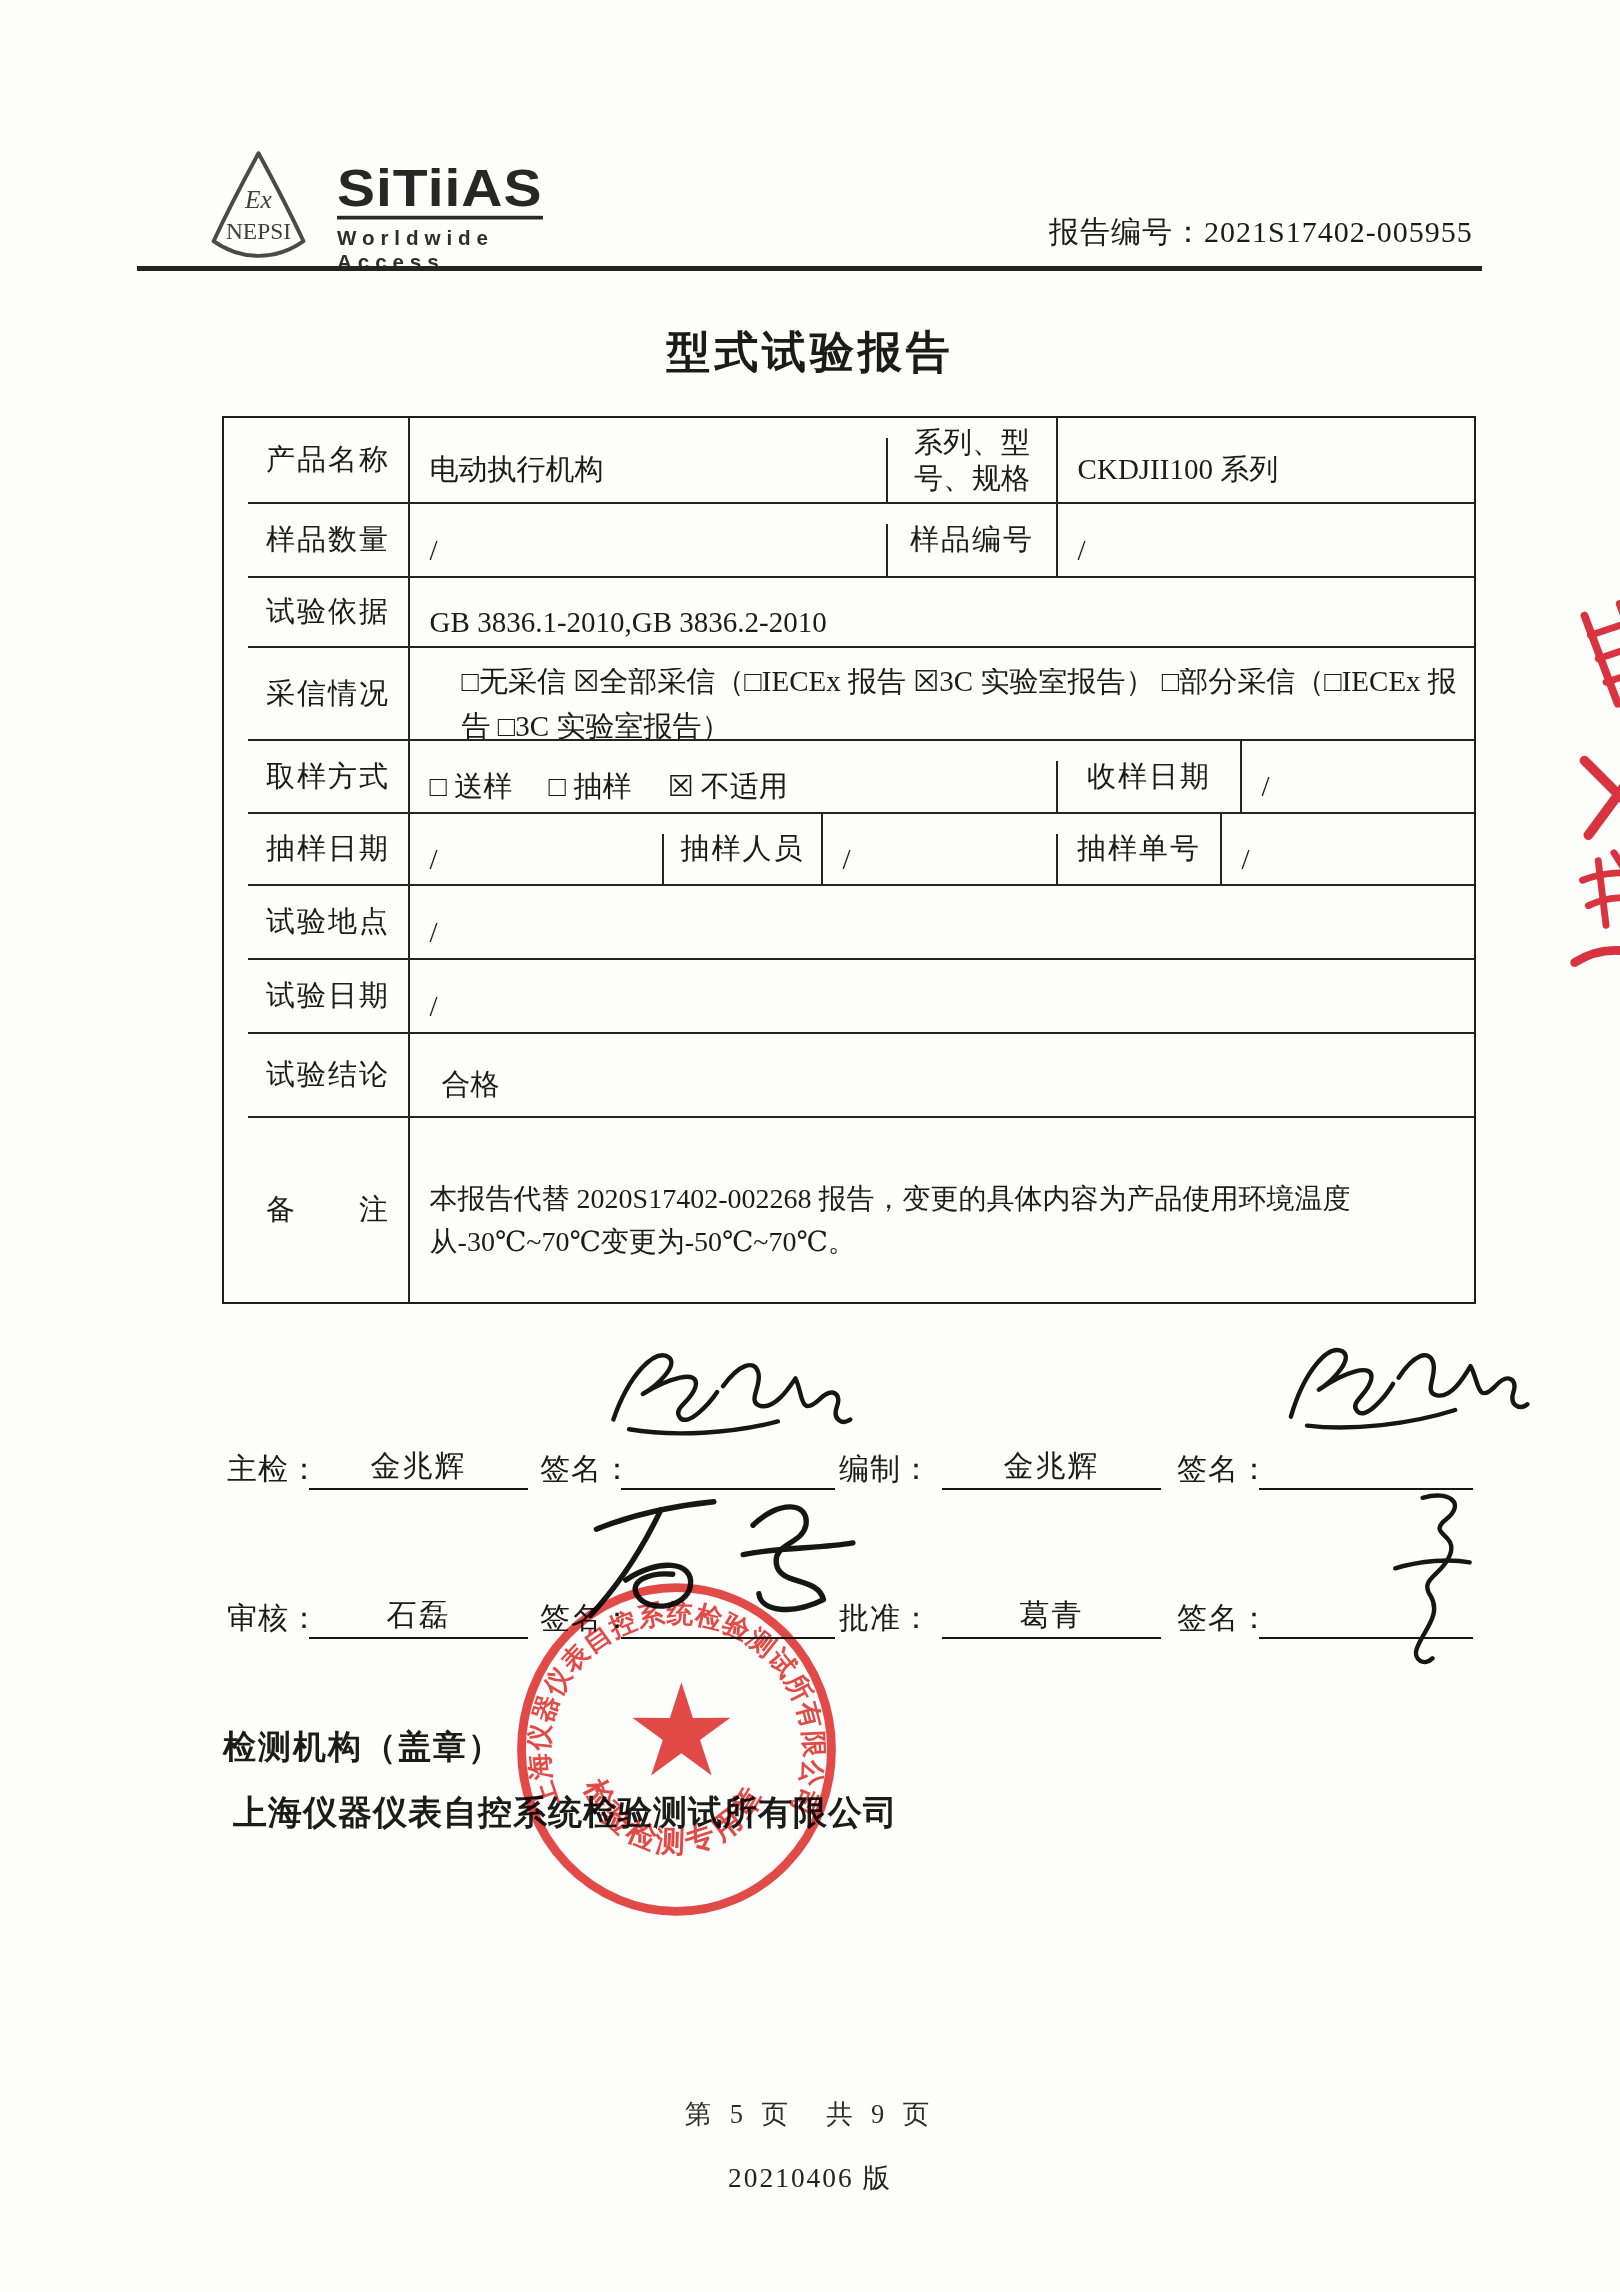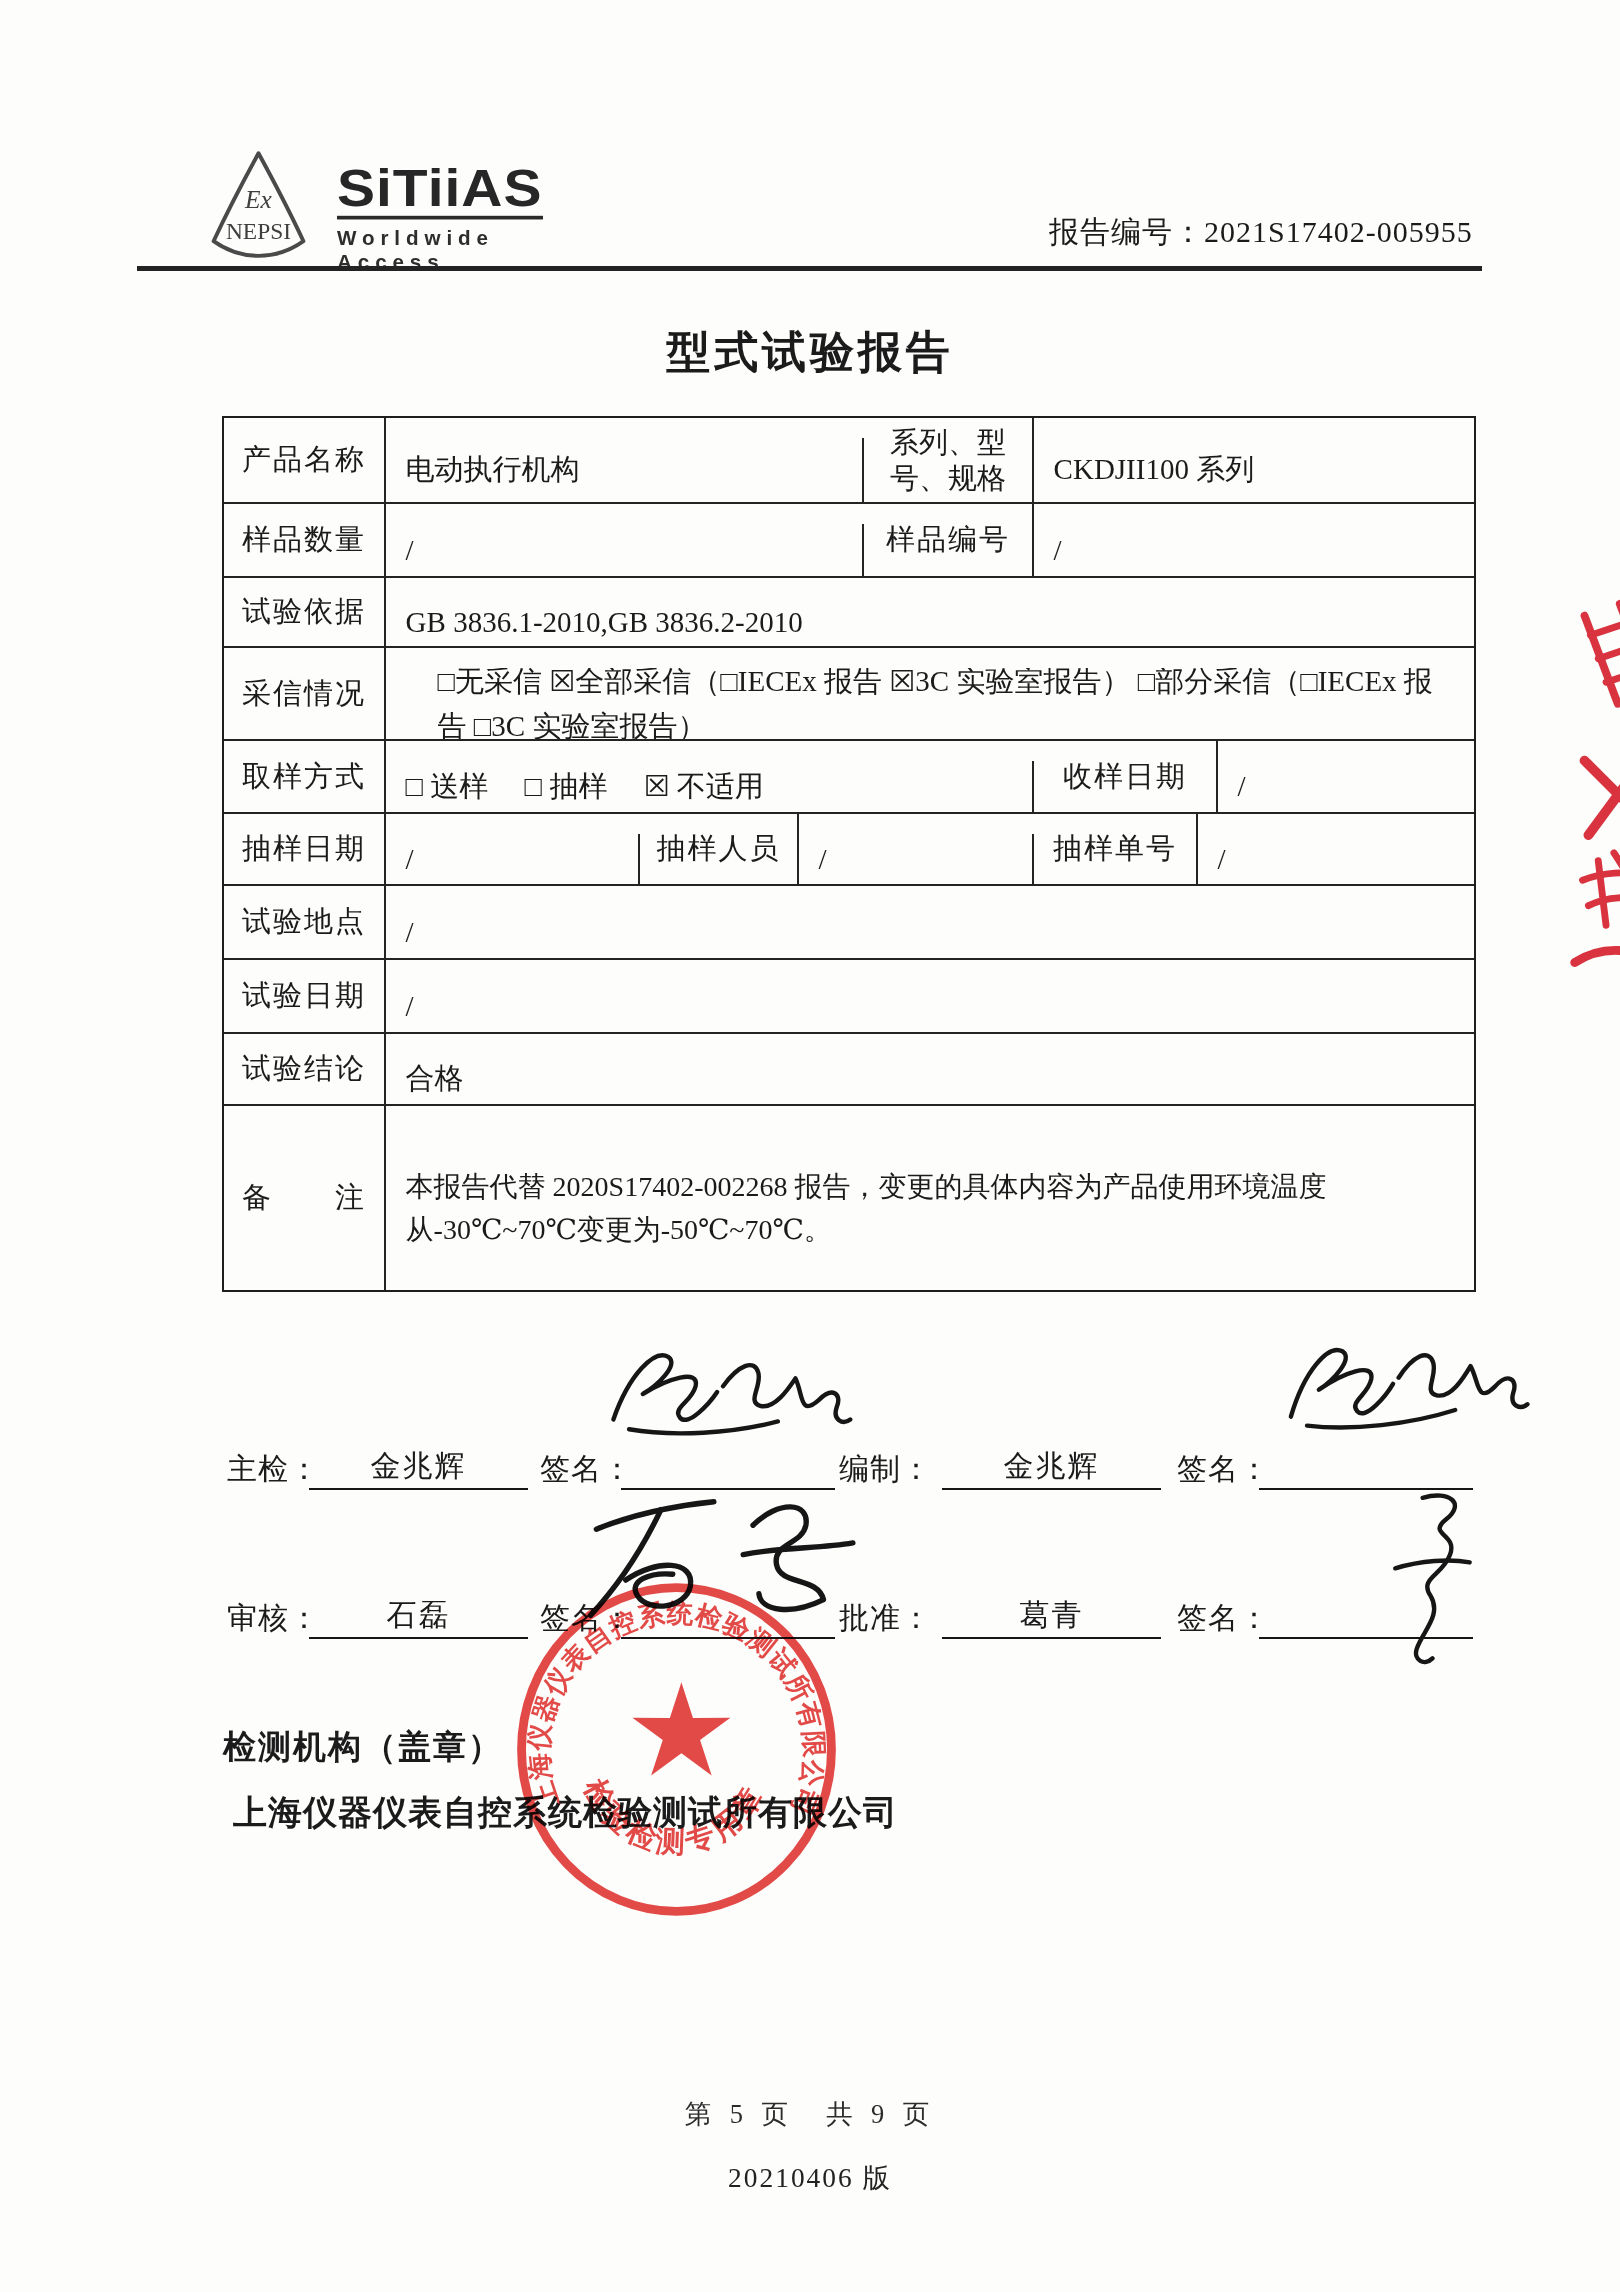--- a/index.html
+++ b/index.html
@@ -29,21 +29,21 @@
   }
   .header-rule{position:absolute; left:137px; top:266px; width:1345px; height:4.9px; background:#232323;}
   
   .doc-title{
     position:absolute; left:0; top:323px; width:1620px; text-align:center;
     font-size:44px; font-weight:700; letter-spacing:3.9px;
   }
   
   .report-table{
     position:absolute; left:222px; top:416px; width:1254px;
-    border:2.9px solid #1e1e1e; box-sizing:border-box; font-size:29px;
+    border:2.9px solid #1e1e1e; box-sizing:border-box; font-size:29px;padding-left:24px;
   }
   .trow{display:flex; border-bottom:2px solid #242424; box-sizing:border-box;}
   .trow:last-child{border-bottom:none;}
   .tcell{
     box-sizing:border-box; border-right:2px solid #242424;
     display:flex; align-items:center; overflow:hidden;
   }
   .tcell:last-child{border-right:none;}
   .tlabel{justify-content:center; text-align:center; letter-spacing:2px; flex:none;}
   .tvalue{padding-left:19.6px; flex:1 1 auto;margin-top:20px;}
@@ -126,21 +126,21 @@
       <div class="tcell tvalue">/</div>
     </div>
     <div class="trow" style="height:74px;">
       <div class="tcell tlabel w-label">试验地点</div>
       <div class="tcell tvalue">/</div>
     </div>
     <div class="trow" style="height:74px;">
       <div class="tcell tlabel w-label">试验日期</div>
       <div class="tcell tvalue">/</div>
     </div>
-    <div class="trow" style="height:72px;">
+    <div class="trow" style="height:84px;gap:12px;">
       <div class="tcell tlabel w-label">试验结论</div>
       <div class="tcell tvalue">合格</div>
     </div>
     <div class="trow" style="height:184px;">
       <div class="tcell tlabel w-label">备　　注</div>
       <div class="tcell tvalue multiline" style="font-size:28px;">本报告代替 2020S17402-002268 报告，变更的具体内容为产品使用环境温度从-30℃~70℃变更为-50℃~70℃。</div>
     </div>
   </div>
 
   <div class="sig-label" style="left:227px; top:1449px;">主检：</div>

